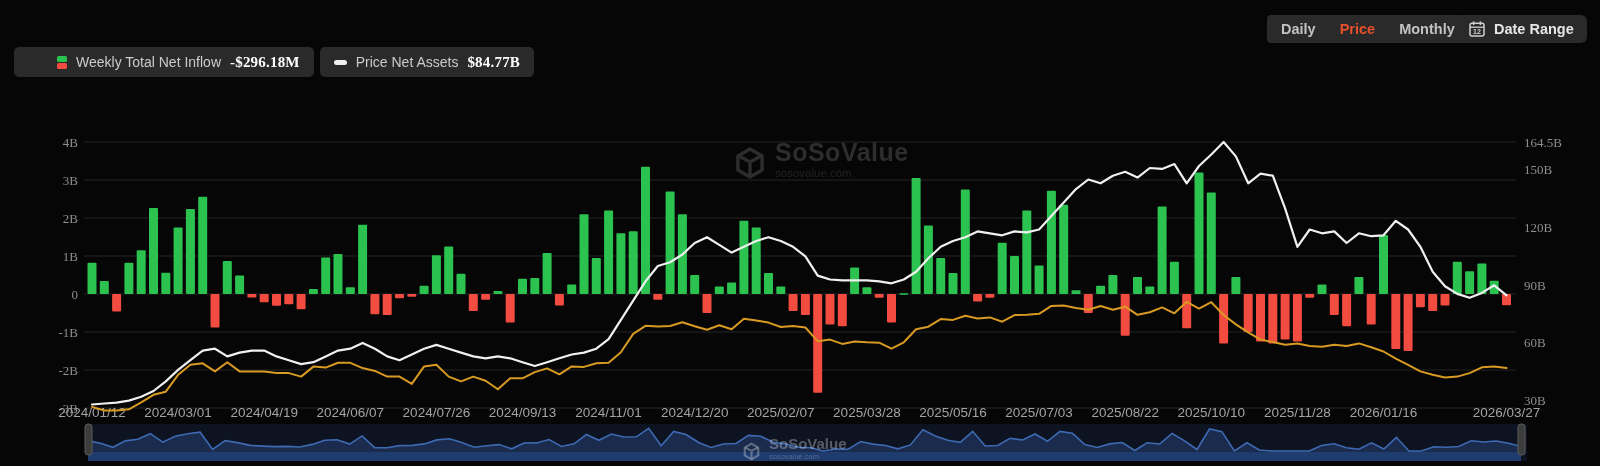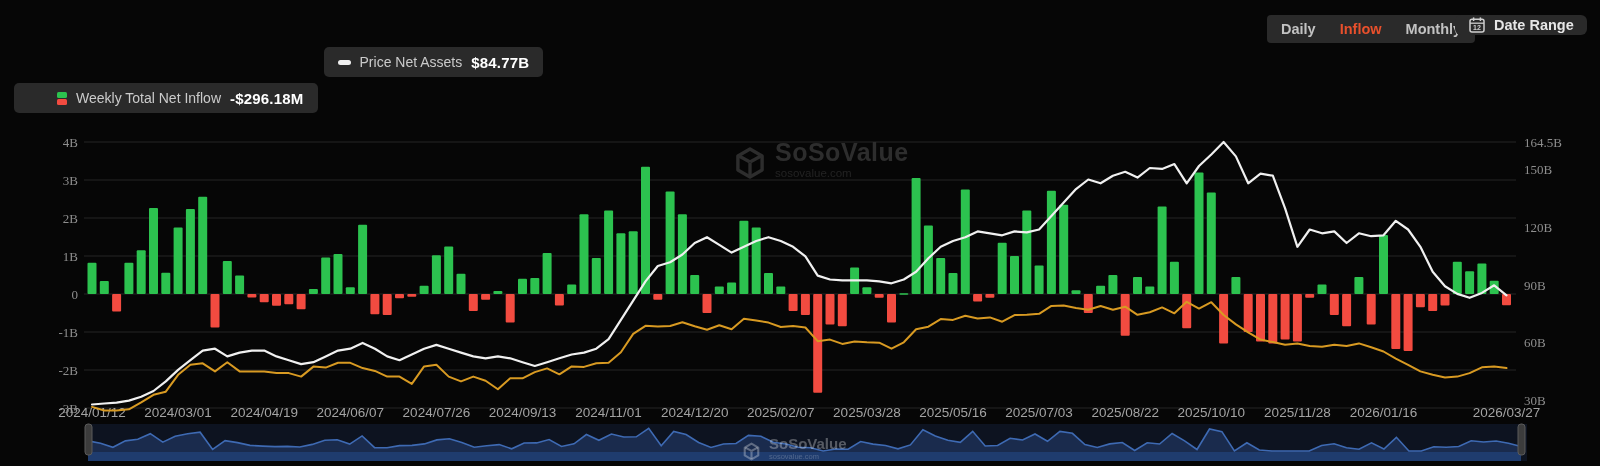--- a/index.html
+++ b/index.html
@@ -5,32 +5,32 @@
   html,body{margin:0;padding:0;background:#060606;width:1600px;height:466px;overflow:hidden;
     font-family:"Liberation Sans",sans-serif;-webkit-font-smoothing:antialiased;}
   #stage{position:relative;width:1600px;height:466px;background:#060606;}
   svg text{user-select:none;}
 
   
   .tabbar{position:absolute;top:15px;left:1267px;height:28px;background:#2a2a2a;border-radius:4px;
     display:flex;align-items:center;padding:0 14px;gap:24px;z-index:5;}
   .tab{font-size:14.5px;font-weight:600;color:#c2c2c2;cursor:pointer;line-height:28px;}
   .tab.active{color:#e8502c;}
-  .daterange{position:absolute;top:15px;left:1455px;height:20px;background:#2a2a2a;border-radius:6px;
+  .daterange{position:absolute;top:15px;left:1455px;height:28px;background:#2a2a2a;border-radius:6px;
     display:flex;align-items:center;padding:0 13px;gap:8px;z-index:5;cursor:pointer;}
   .daterange .lbl{font-size:14.5px;font-weight:700;color:#e6e6e6;}
   .cal{display:inline-flex;}
 
   
   .legendrow{position:absolute;top:47px;left:14px;display:flex;gap:6px;z-index:5;}
   .pill{height:30px;background:#2a2a2a;border-radius:5px;display:flex;align-items:center;
     padding:0 14px;gap:9px;}
-  .pill.pad-extra{padding-left:43px;margin-top:36px;}
+  .pill.pad-extra{padding-left:43px;}
   .pill .lbl{font-size:14px;color:#cbcbcb;white-space:nowrap;}
-  .pill .val{font-size:15px;font-weight:700;color:#ffffff;white-space:nowrap;letter-spacing:.2px;}
+  .pill .val{font-size:15px;font-weight:700;color:#ffffff;white-space:nowrap;letter-spacing:.2px;font-family:Liberation Serif, serif;}
   .ico-split{width:10px;height:13px;display:flex;flex-direction:column;gap:1px;}
   .ico-split i{display:block;width:10px;height:6px;border-radius:1.5px;}
   .ico-dash{width:13px;height:5px;border-radius:2.5px;display:inline-block;}
 
   
   .wm{position:absolute;display:flex;align-items:flex-end;gap:8px;z-index:2;pointer-events:none;}
   .wm .col{display:flex;flex-direction:column;line-height:1;}
   .wm-main{left:733px;top:140px;color:#2d2d2d;}
   .wm-main .brand{font-size:25px;font-weight:700;letter-spacing:.5px;}
   .wm-main .dom{font-size:11.5px;color:#232323;margin-top:3px;}
@@ -38,21 +38,21 @@
   .wm-nav .brand{font-size:15px;font-weight:700;}
   .wm-nav .dom{font-size:7.5px;color:rgba(255,255,255,0.22);margin-top:2px;}
 </style>
 </head>
 <body>
 
 <div id="stage">
 
   <div class="tabbar">
     <span class="tab">Daily</span>
-    <span class="tab active" style="color: rgb(232, 80, 44);">Inflow</span>
+    <span class="tab active" style="color: rgb(232, 80, 44);">Price</span>
     <span class="tab">Monthly</span>
   </div>
 
   <div class="daterange">
     <span class="cal">
       <svg width="18" height="18" viewBox="0 0 18 18">
         <rect x="2" y="3.2" width="14" height="12.8" rx="2" fill="none" stroke="#cfcfcf" stroke-width="1.5"></rect>
         <line x1="5.6" y1="1.4" x2="5.6" y2="5" stroke="#cfcfcf" stroke-width="1.5"></line>
         <line x1="12.4" y1="1.4" x2="12.4" y2="5" stroke="#cfcfcf" stroke-width="1.5"></line>
         <line x1="2" y1="7.2" x2="16" y2="7.2" stroke="#cfcfcf" stroke-width="1.3"></line>

